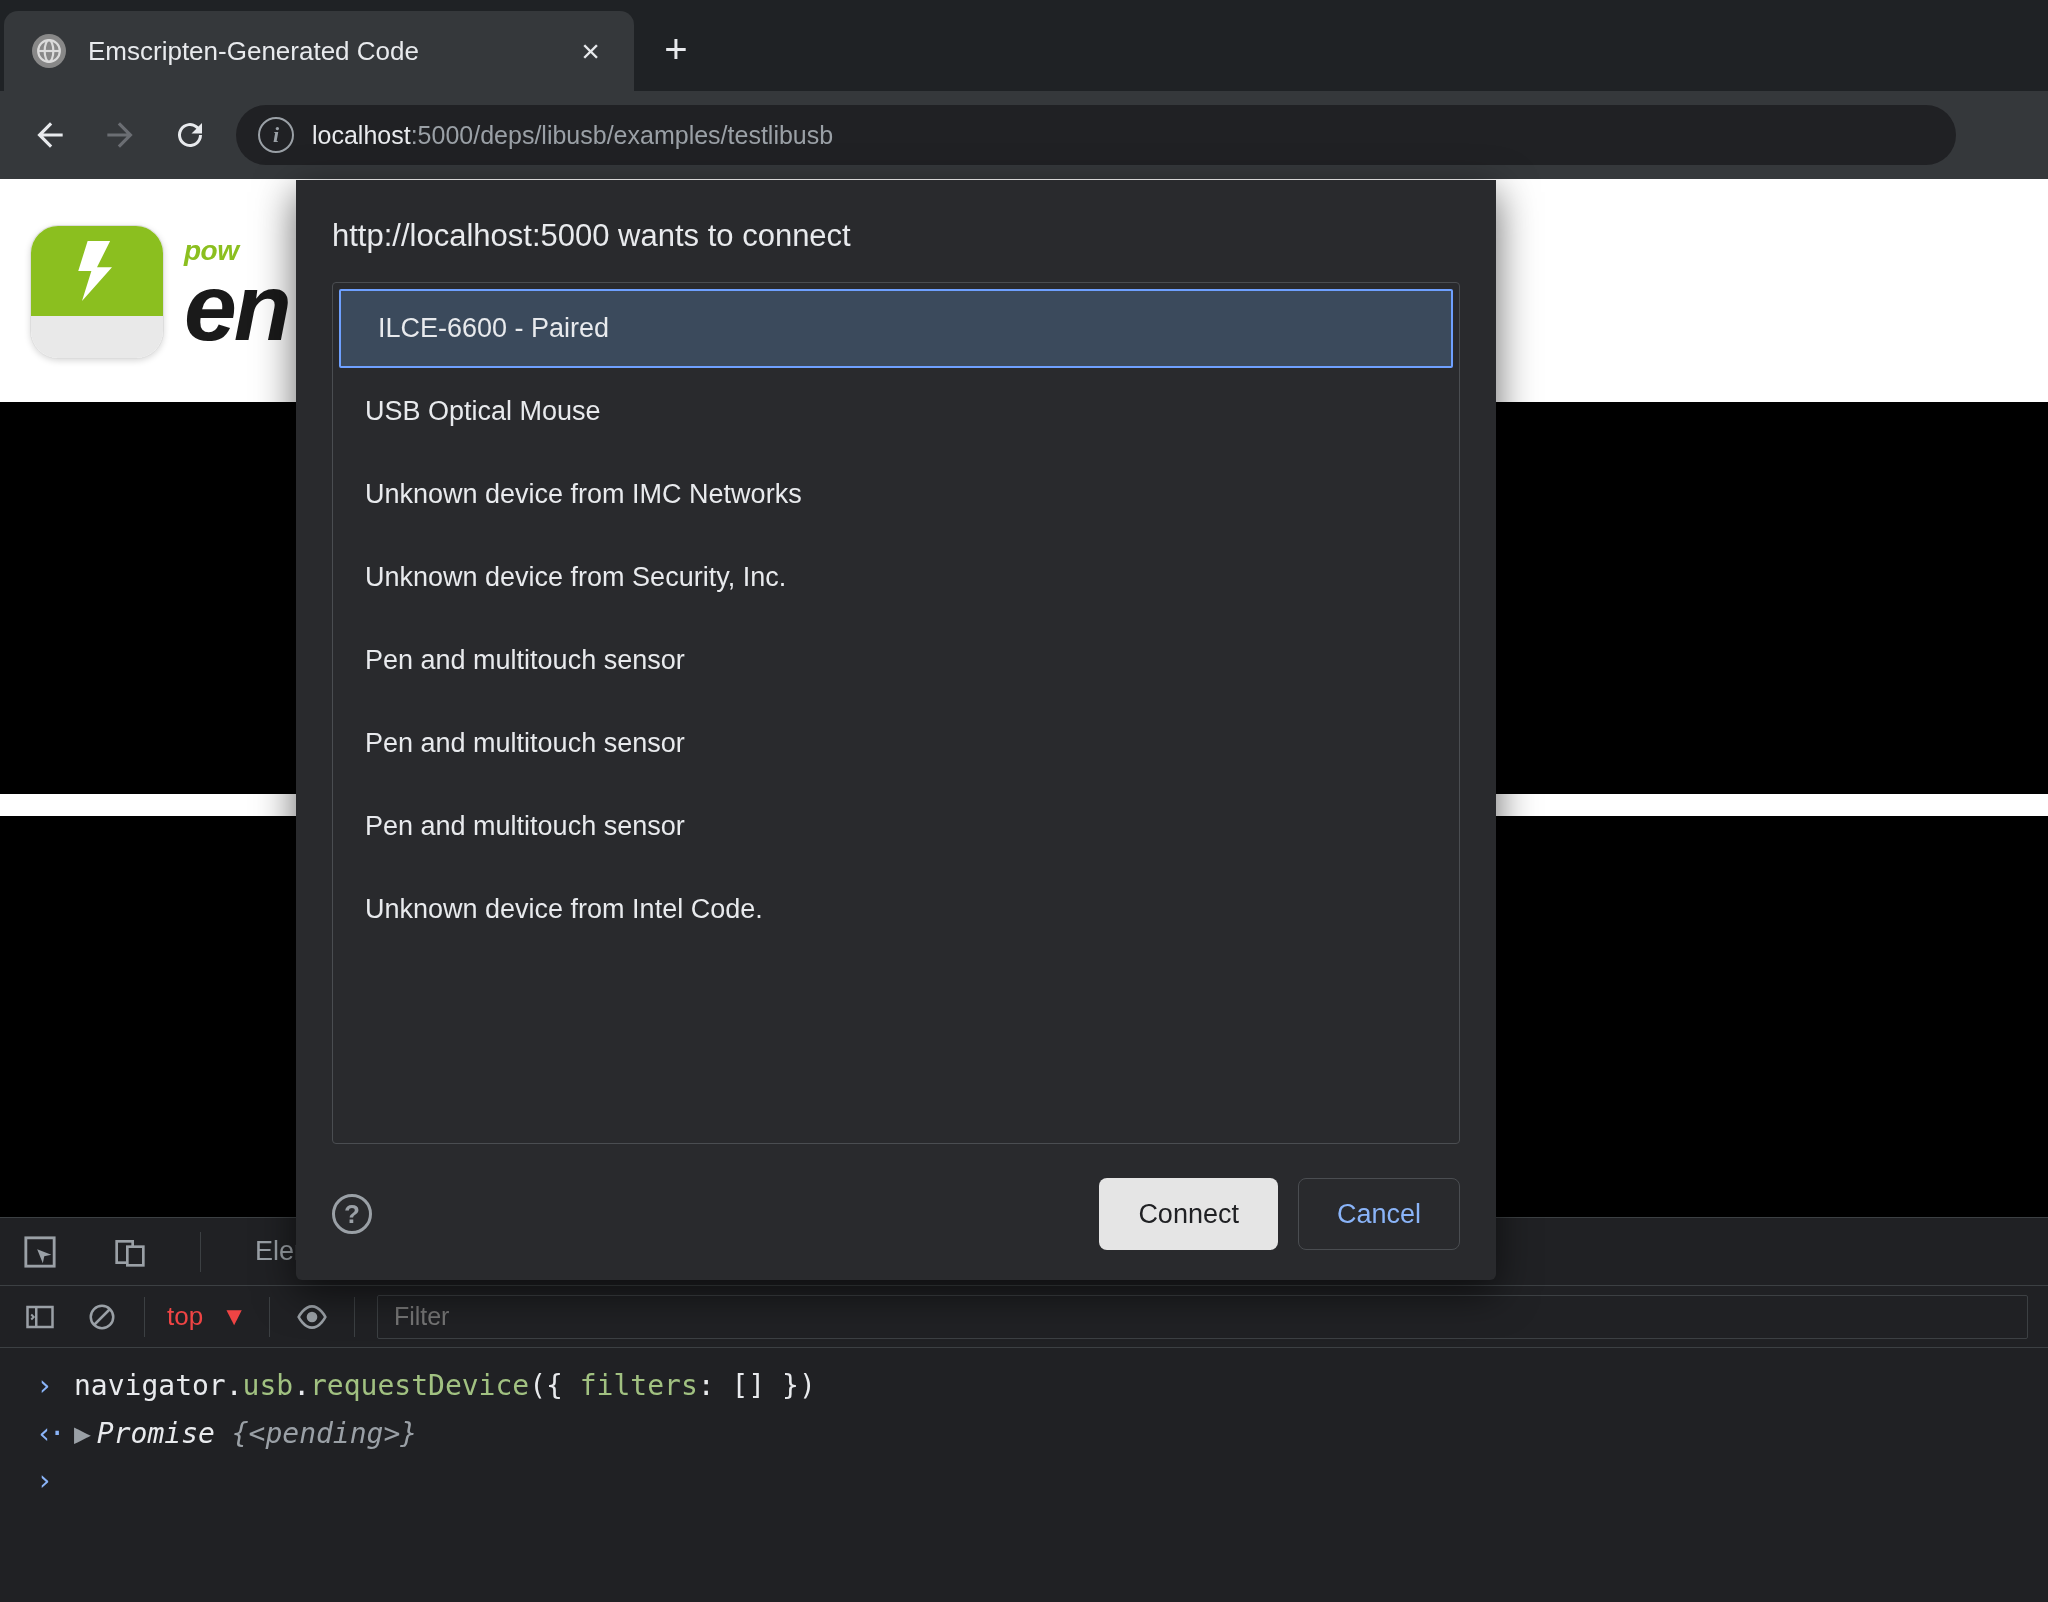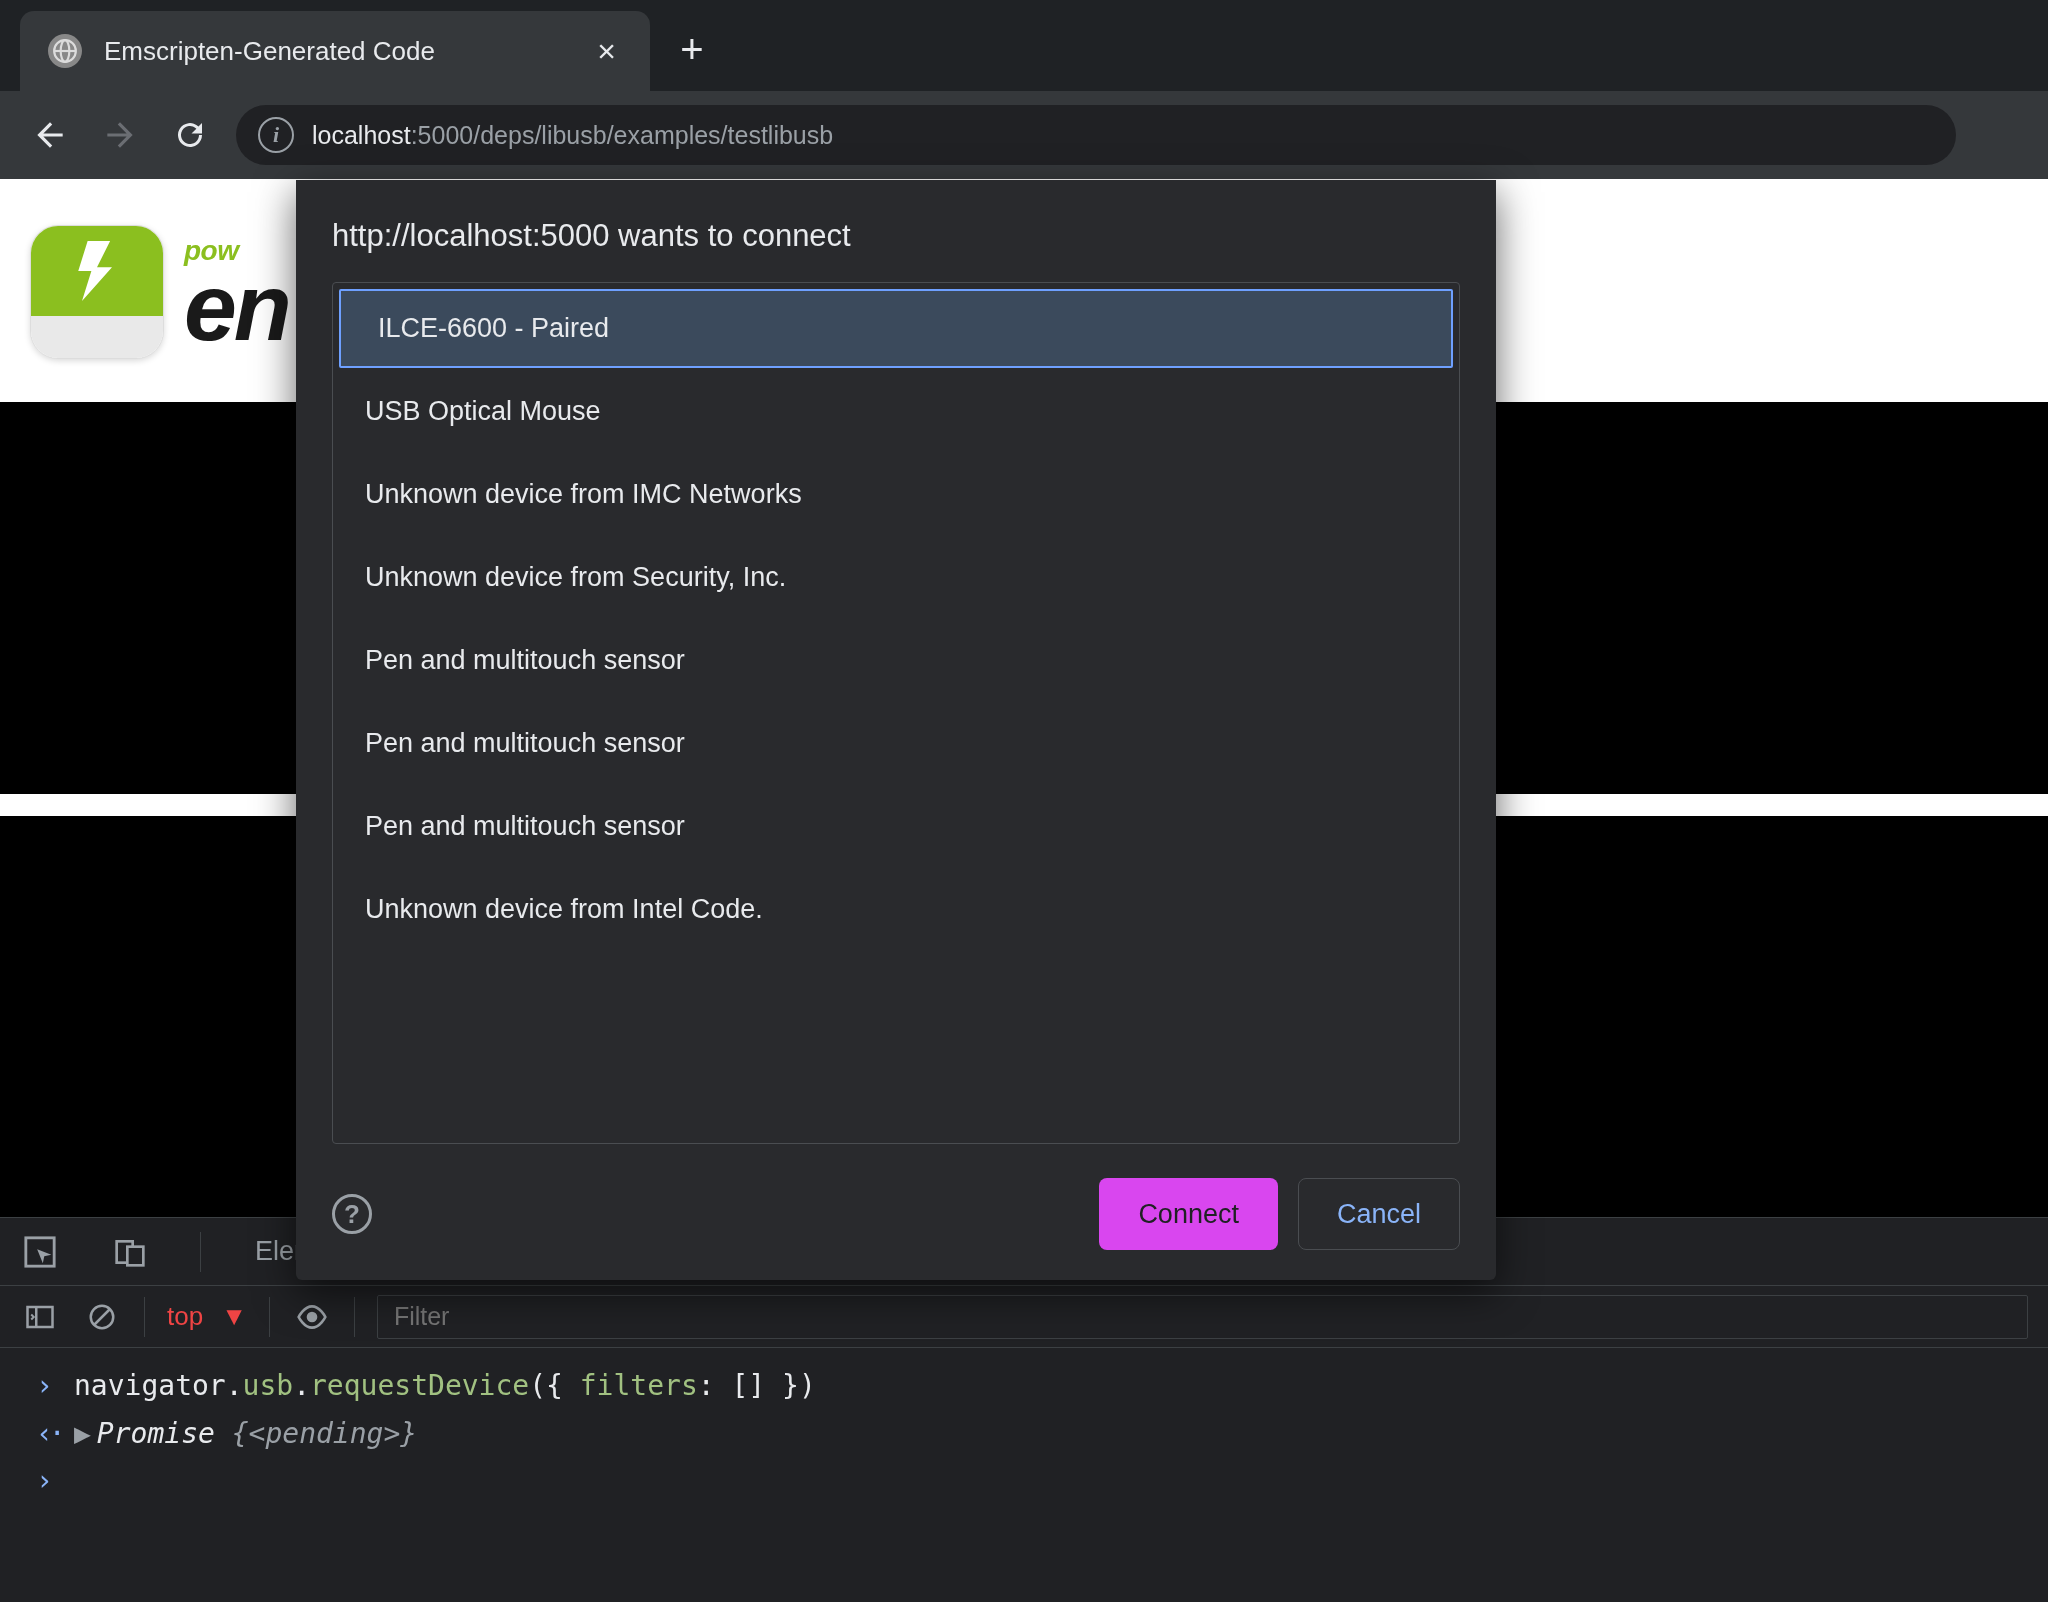--- a/index.html
+++ b/index.html
@@ -1,21 +1,21 @@
 <!DOCTYPE html>
 <html><head>
 <meta charset="utf-8">
 <style>
   * { box-sizing: border-box; margin: 0; padding: 0; }
   html, body { width: 2048px; height: 1602px; overflow: hidden; font-family: "Segoe UI", Arial, sans-serif; background: #1f2225; }
   
   
   .browser { width: 2048px; height: 1602px; background: #1f2225; position: relative; }
   
-  .tab-strip { height: 91px; background: #1f2225; display: flex; align-items: flex-end; padding-left: 20px; }
+  .tab-strip { height: 91px; background: #1f2225; display: flex; align-items: flex-end; padding-left: 4px; }
   .tab { height: 80px; width: 630px; background: #35383b; border-radius: 14px 14px 0 0; display: flex; align-items: center; padding: 0 28px; gap: 22px; color: #e8eaed; font-size: 26px; }
   .tab-favicon { width: 34px; height: 34px; border-radius: 50%; background: #888; display: flex; align-items: center; justify-content: center; }
   .tab-title { flex: 1; white-space: nowrap; overflow: hidden; text-overflow: ellipsis; }
   .tab-close { font-size: 32px; color: #e8eaed; cursor: pointer; padding: 0 6px; }
   .new-tab { width: 60px; height: 60px; display: flex; align-items: center; justify-content: center; color: #e8eaed; font-size: 40px; margin-left: 12px; margin-bottom: 12px; cursor: pointer; }
   
   .toolbar { height: 88px; background: #35383b; display: flex; align-items: center; padding: 0 26px; gap: 22px; }
   .nav-btn { width: 48px; height: 48px; display: flex; align-items: center; justify-content: center; color: #9aa0a6; cursor: pointer; }
   .nav-btn.active { color: #e8eaed; }
   .omnibox { flex: 0 0 auto; height: 60px; background: #202124; border-radius: 30px; display: flex; align-items: center; padding: 0 22px; gap: 18px; min-width: 1720px; }
@@ -70,21 +70,21 @@
     width: 40px; height: 40px; border: 3px solid #9aa0a6; border-radius: 50%;
     display: flex; align-items: center; justify-content: center; color: #9aa0a6;
     font-size: 26px; font-weight: 700; cursor: pointer;
   }
   .dialog-buttons { margin-left: auto; display: flex; gap: 20px; }
   .btn {
     height: 72px; padding: 0 38px; border-radius: 8px; font-size: 27px;
     display: flex; align-items: center; justify-content: center; cursor: pointer;
     border: 1px solid transparent;
   }
-  .btn-primary { background: #d946ef; color: #202124; font-weight: 500; }
+  .btn-primary { background: #e5e5e5; color: #202124; font-weight: 500; }
   .btn-secondary { background: transparent; color: #8ab4f8; border: 1px solid #4a4d51; }
   
   
   .devtools {
     position: absolute; left: 0; right: 0; bottom: 0;
     height: 385px; background: #202124; border-top: 1px solid #3c4043;
     display: flex; flex-direction: column;
     z-index: 50;
   }
   .dt-tabs { height: 68px; display: flex; align-items: center; padding: 0 20px; gap: 50px; border-bottom: 1px solid #3c4043; }

